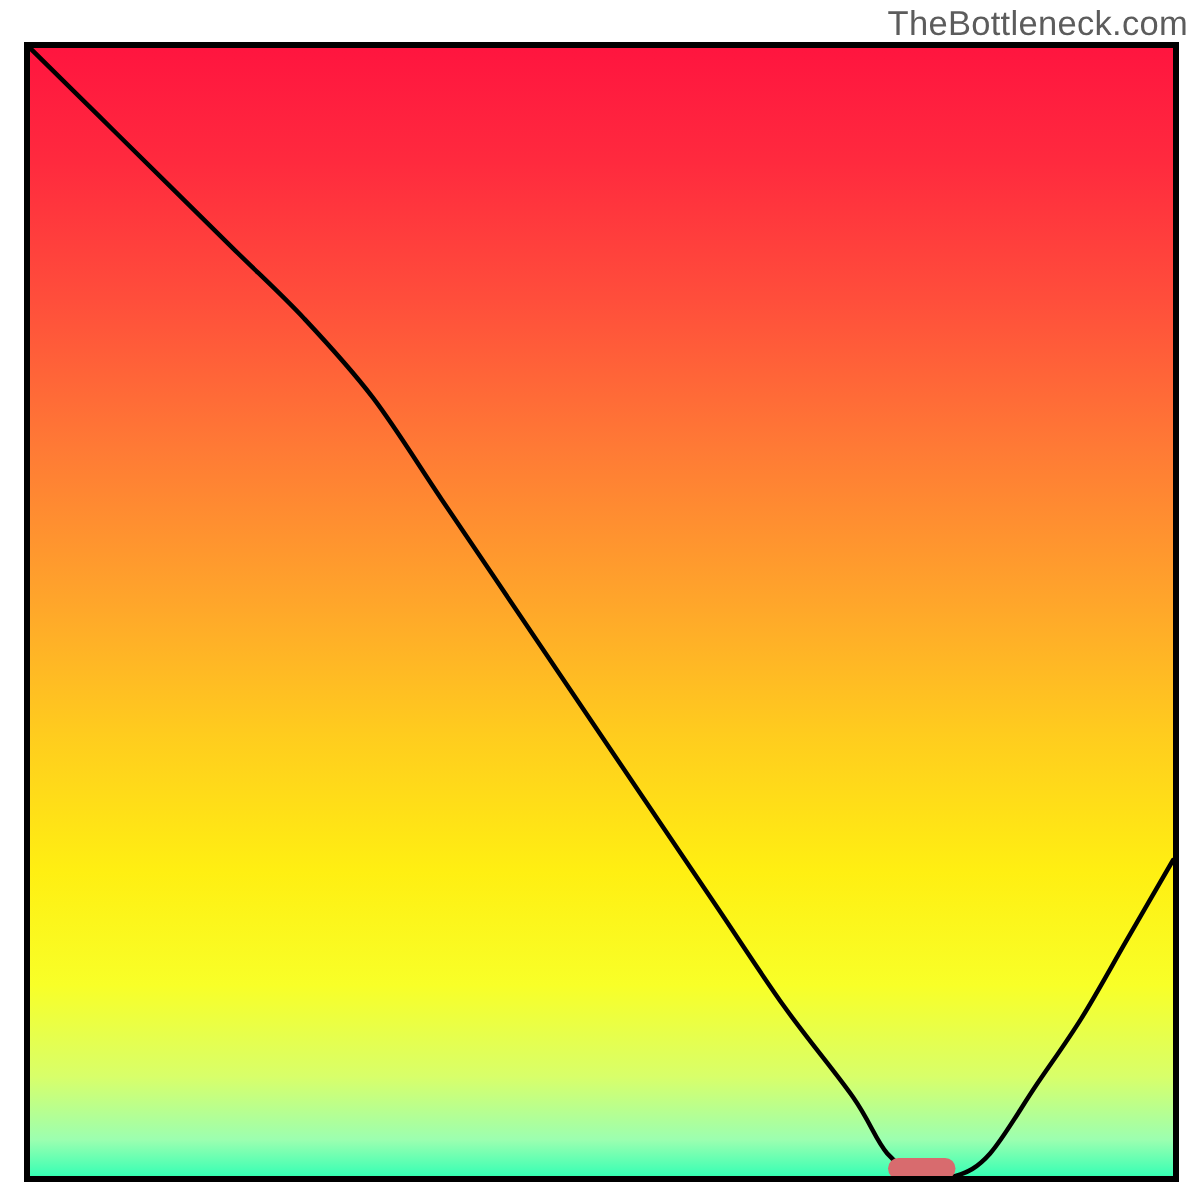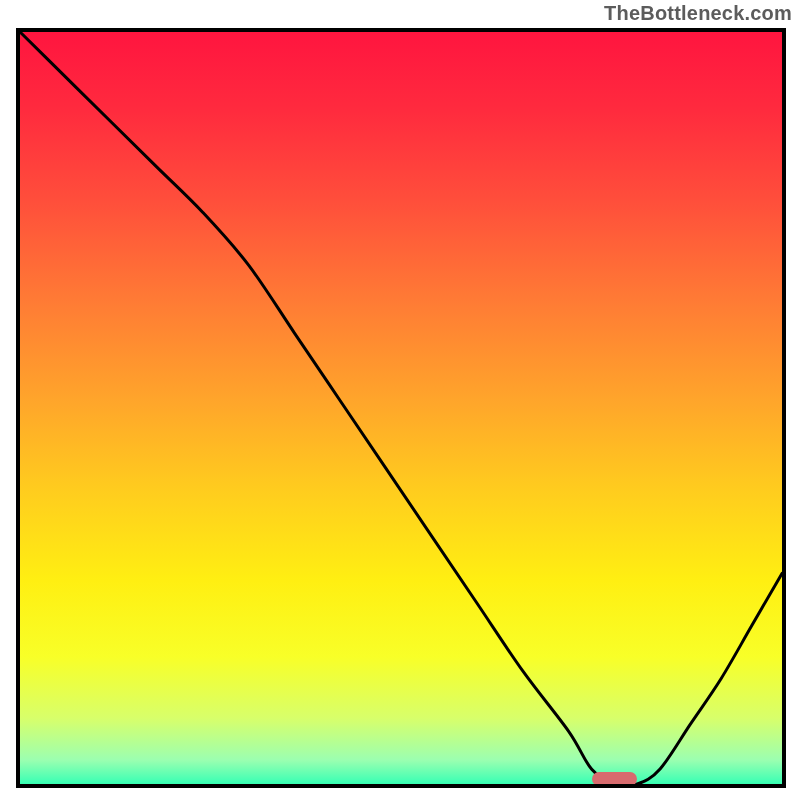--- a/index.html
+++ b/index.html
@@ -12,22 +12,22 @@
   }
   .container {
     position: relative;
     width: 800px;
     height: 800px;
   }
   .watermark {
     position: absolute;
     top: 2px;
     right: 8px;
-    font-size: 20px;
-    font-weight: bold;
+    font-size: 23px;
+    font-weight: normal;
     color: #5c5c5c;
     letter-spacing: 0.2px;
   }
   .plot-frame {
     position: absolute;
     left: 16px;
     top: 28px;
     width: 770px;
     height: 760px;
     border: 4px solid #000;

